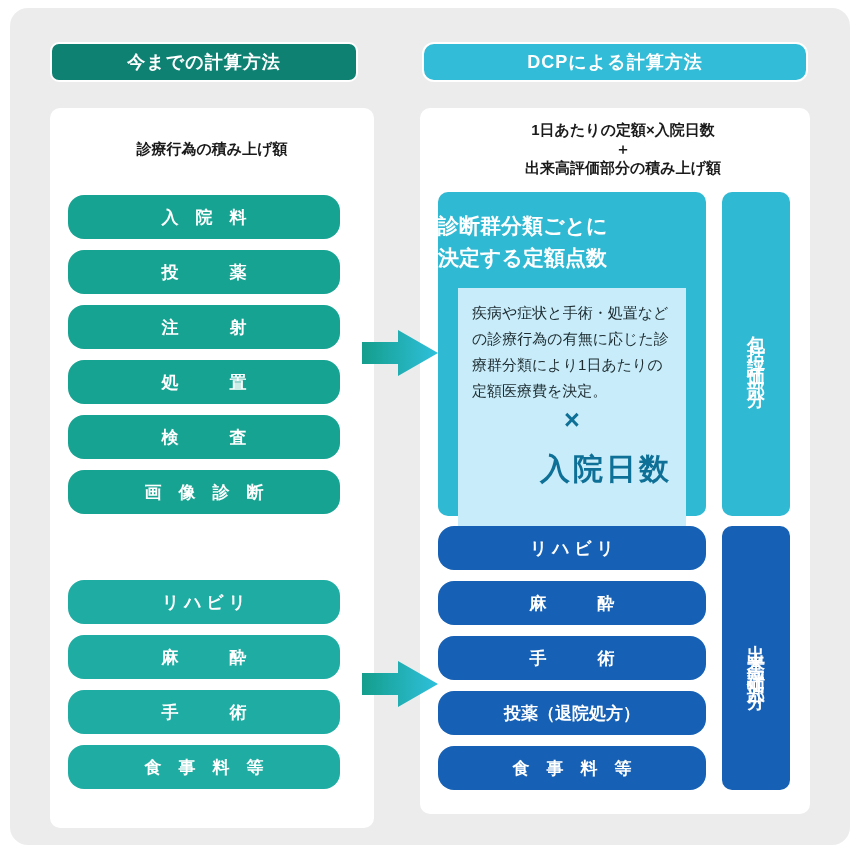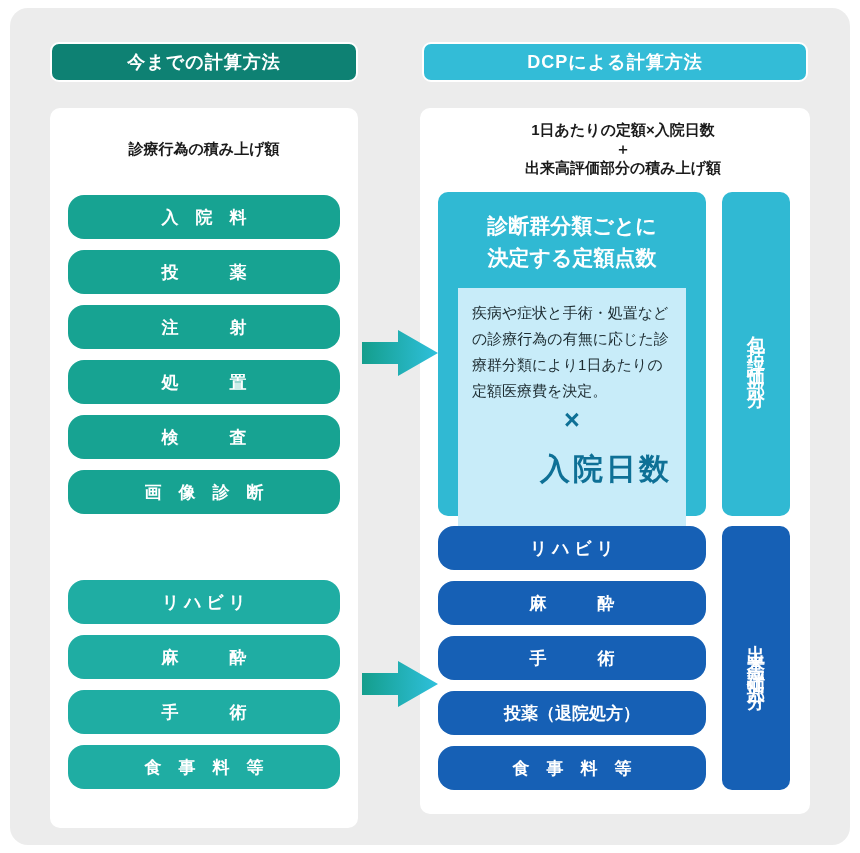--- a/index.html
+++ b/index.html
@@ -7,25 +7,25 @@
   .page { position:relative; width:860px; height:853px; background:#fff; overflow:hidden; }
   .panel-bg { position:absolute; left:10px; top:8px; width:840px; height:837px;
               background:#ececec; border-radius:18px; }
 
   
   .col-header { position:absolute; height:40px; box-sizing:border-box;
                 border:2px solid #fff; border-radius:9px;
                 display:flex; align-items:center; justify-content:center;
                 color:#fff; font-size:18px; font-weight:bold; letter-spacing:1px; }
   .legacy-header { left:50px; top:42px; width:308px; background:#0e8173; }
-  .dcp-header    { left:422px; top:42px; width:386px; background:#33bcd7; }
+  .dcp-header    { left:422px; top:42px; width:386px; background:#33bcd7;border-radius:12px; }
 
   
   .card { position:absolute; top:108px; background:#fff; border-radius:10px; }
-  .legacy-card { left:50px;  width:308px; height:720px; }
+  .legacy-card { left:50px;  width:308px; height:720px;padding-left:16px; }
   .dcp-card    { left:420px; width:390px; height:706px; }
 
   .legacy-subtitle { position:absolute; left:0; top:32px; width:100%;
                      text-align:center; font-size:15px; font-weight:bold; color:#1a1a1a; }
 
   .formula { position:absolute; left:8px; top:12px; width:100%; text-align:center;
              font-size:15px; font-weight:bold; color:#1a1a1a; line-height:19px; }
 
   
   .bar { position:absolute; height:44px; border-radius:16px;
@@ -37,21 +37,21 @@
   .teal-b { background:#1fada3; }
   .blue   { background:#1660b5; }
 
   .r0{top:87px}.r1{top:142px}.r2{top:197px}.r3{top:252px}.r4{top:307px}.r5{top:362px}
   .g0{top:472px}.g1{top:527px}.g2{top:582px}.g3{top:637px}
   .b0{top:418px}.b1{top:473px}.b2{top:528px}.b3{top:583px}.b4{top:638px}
 
   
   .flatfee-box { position:absolute; left:18px; top:84px; width:268px; height:324px;
                  background:#30b9d3; border-radius:10px; }
-  .flatfee-title { margin-top:18px; text-align:center; color:#fff;
+  .flatfee-title { margin-top:18px; color:#fff;
                    font-size:21px; font-weight:bold; line-height:32px; }
   .flatfee-inner { position:absolute; left:20px; top:96px; right:20px; height:247px;
                    background:#c8ecf9; border-radius:0; box-sizing:border-box;
                    padding:12px 14px 8px 14px; }
   .flatfee-desc  { font-size:15px; font-weight:500; color:#1c2b30; line-height:26px;
                    text-align:left; }
   .flatfee-mult  { text-align:center; color:#0e7096; font-size:27px; font-weight:bold;
                    line-height:28px; margin-top:2px; }
   .flatfee-days  { text-align:right; color:#0e7096; font-size:30px; font-weight:bold;
                    letter-spacing:3px; margin-top:15px; }

